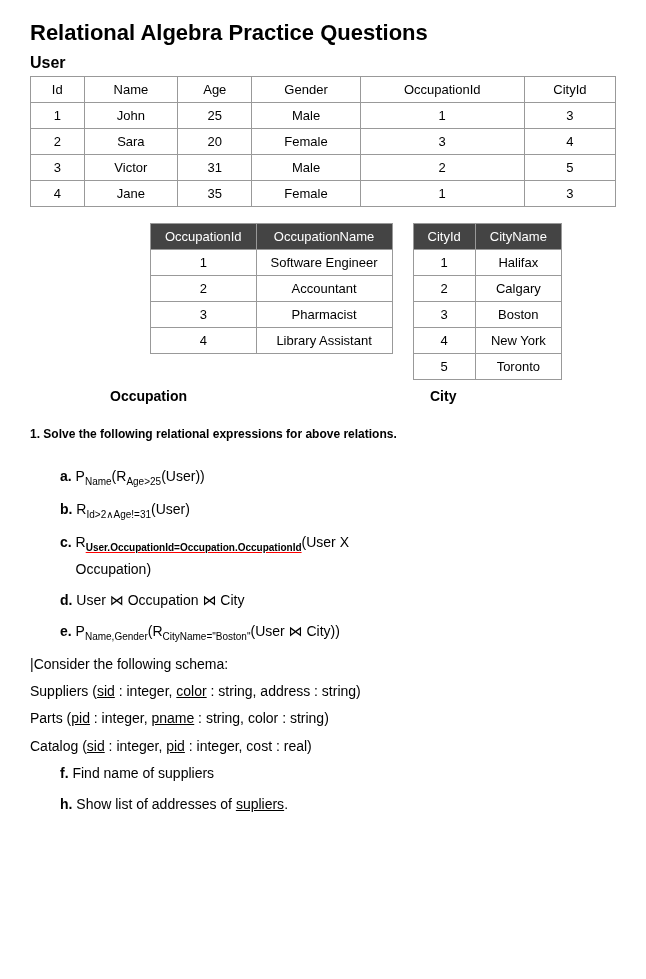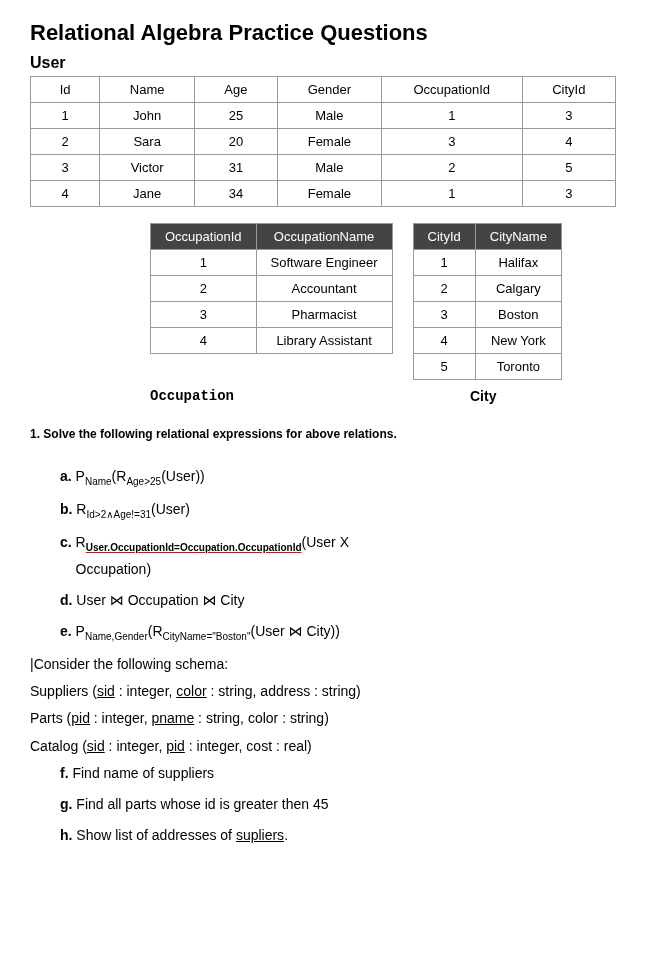--- a/index.html
+++ b/index.html
@@ -24,21 +24,21 @@
     }
     
     .user-table {
       width: 100%;
       border-collapse: collapse;
       margin-bottom: 16px;
       font-size: 13px;
     }
     .user-table th, .user-table td {
       border: 1px solid #999;
-      padding: 5px 26px;
+      padding: 5px 10px;
       text-align: center;
     }
     .user-table th {
       background: #fff;
       font-weight: normal;
     }
     
     .lower-tables {
       display: flex;
       gap: 20px;
@@ -74,23 +74,22 @@
       color: #fff;
       font-weight: normal;
     }
     .table-labels {
       display: flex;
       margin-bottom: 20px;
       font-size: 14px;
     }
     .occ-label {
       font-weight: bold;
-      margin-left: 120px;
+      margin-left: 80px;
       width: 200px;
-      font-family: Liberation Mono, monospace;
     }
     .city-label {
       font-weight: bold;
       margin-left: 120px;
       text-align: center;
     }
     
     .questions {
       font-size: 14px;
       line-height: 1.7;
@@ -157,21 +156,21 @@
         <td>3</td>
         <td>Victor</td>
         <td>31</td>
         <td>Male</td>
         <td>2</td>
         <td>5</td>
       </tr>
       <tr>
         <td>4</td>
         <td>Jane</td>
-        <td>34</td>
+        <td>35</td>
         <td>Female</td>
         <td>1</td>
         <td>3</td>
       </tr>
     </tbody>
 </table>
 
 <div class="lower-tables">
   <table class="occupation-table">
     <thead>
@@ -279,20 +278,16 @@
   </p>
   <p>
     Catalog (<span class="underline">sid</span> : integer, <span class="underline">pid</span> : integer, cost : real)
   </p>
 
   <div class="sub-question">
     <span class="sub-label">f.</span>
     <span>Find name of suppliers</span>
   </div>
   <div class="sub-question">
-    <span class="sub-label">g.</span>
-    <span>Find all parts whose id is greater then 45</span>
-  </div>
-  <div class="sub-question">
     <span class="sub-label">h.</span>
     Show list of addresses of <span class="underline">supliers</span>.
   </div>
 </div>
 
 </body></html>

